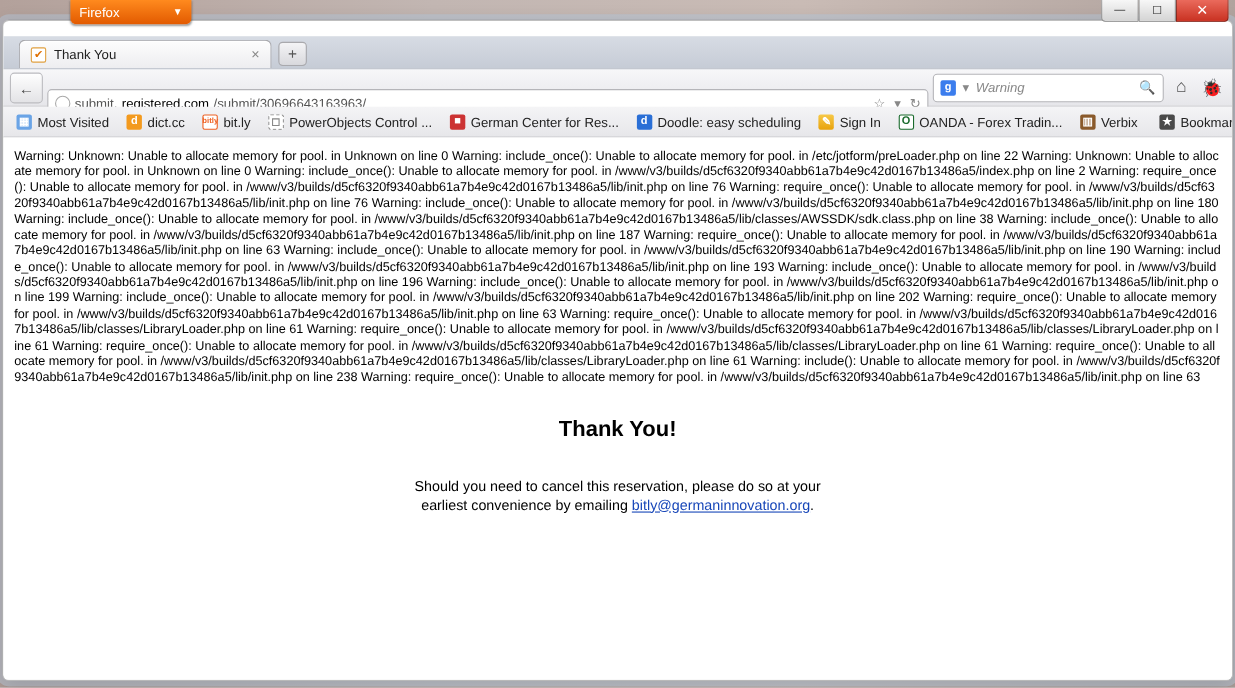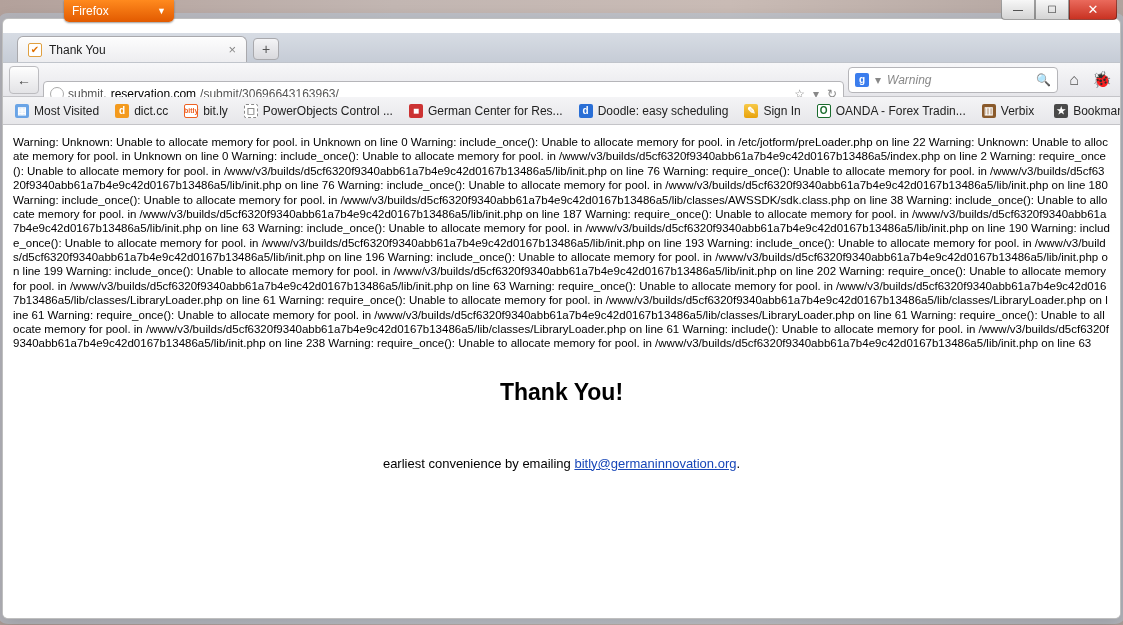--- a/index.html
+++ b/index.html
@@ -36,21 +36,21 @@
   .icon-btn{width:24px;height:24px;display:flex;align-items:center;justify-content:center;font-size:16px;color:#555;}
   
   .bmbar{height:28px;background:linear-gradient(#f4f4f6,#e7e7ea);border-bottom:1px solid #c4c4c8;display:flex;align-items:center;padding:0 6px;font-size:12px;color:#222;gap:4px;overflow:hidden;}
   .bm{display:flex;align-items:center;padding:3px 6px;gap:5px;border-radius:3px;white-space:nowrap;}
   .bm .ico{width:14px;height:14px;border-radius:2px;display:flex;align-items:center;justify-content:center;font-size:10px;font-weight:bold;color:#fff;}
   .bm-spacer{flex:1;}
   
   .content{flex:1;overflow:auto;background:#fff;padding:10px 10px 4px 10px;font-family:Verdana,Arial,sans-serif;}
   .warn{font-size:11.5px;line-height:1.25;color:#000;word-break:break-all;white-space:normal;}
   .thanks{text-align:center;margin-top:28px;}
-  .thanks h1{font-size:23px;font-weight:bold;font-family:Verdana,Arial,sans-serif;margin-bottom:14px;color:#000;}
+  .thanks h1{font-size:20px;font-weight:bold;font-family:Verdana,Arial,sans-serif;margin-bottom:14px;color:#000;}
   .thanks p{font-size:13px;line-height:1.35;color:#000;}
   .thanks a{color:#1746b8;text-decoration:underline;}
 </style>
 </head>
 <body>
 
 <div class="desktop">
 
   <div class="ff-btn">
     <span>Firefox</span>
@@ -85,21 +85,21 @@
         </div>
     </div>
 
     <div class="navbar">
       <div class="nav-btn">
           <span>←</span>
         </div>
       <div class="urlbar">
         <span class="globe"></span>
         <span>submit.</span>
-          <span class="host">reservation.com</span>
+          <span class="host">registered.com</span>
           <span>/submit/30696643163963/</span>
         <span class="right">
           <span>☆</span>
           <span>▾</span>
           <span>↻</span>
         </span>
       </div>
       <div class="searchbar">
         <span class="g-icon">g</span>
         <span>▾</span>
@@ -154,20 +154,20 @@
         </div>
     </div>
 
     <div class="content">
       <div class="warn">Warning: Unknown: Unable to allocate memory for pool. in Unknown on line 0 Warning: include_once(): Unable to allocate memory for pool. in /etc/jotform/preLoader.php on line 22 Warning: Unknown: Unable to allocate memory for pool. in Unknown on line 0 Warning: include_once(): Unable to allocate memory for pool. in /www/v3/builds/d5cf6320f9340abb61a7b4e9c42d0167b13486a5/index.php on line 2 Warning: require_once(): Unable to allocate memory for pool. in /www/v3/builds/d5cf6320f9340abb61a7b4e9c42d0167b13486a5/lib/init.php on line 76 Warning: require_once(): Unable to allocate memory for pool. in /www/v3/builds/d5cf6320f9340abb61a7b4e9c42d0167b13486a5/lib/init.php on line 76 Warning: include_once(): Unable to allocate memory for pool. in /www/v3/builds/d5cf6320f9340abb61a7b4e9c42d0167b13486a5/lib/init.php on line 180 Warning: include_once(): Unable to allocate memory for pool. in /www/v3/builds/d5cf6320f9340abb61a7b4e9c42d0167b13486a5/lib/classes/AWSSDK/sdk.class.php on line 38 Warning: include_once(): Unable to allocate memory for pool. in /www/v3/builds/d5cf6320f9340abb61a7b4e9c42d0167b13486a5/lib/init.php on line 187 Warning: require_once(): Unable to allocate memory for pool. in /www/v3/builds/d5cf6320f9340abb61a7b4e9c42d0167b13486a5/lib/init.php on line 63 Warning: include_once(): Unable to allocate memory for pool. in /www/v3/builds/d5cf6320f9340abb61a7b4e9c42d0167b13486a5/lib/init.php on line 190 Warning: include_once(): Unable to allocate memory for pool. in /www/v3/builds/d5cf6320f9340abb61a7b4e9c42d0167b13486a5/lib/init.php on line 193 Warning: include_once(): Unable to allocate memory for pool. in /www/v3/builds/d5cf6320f9340abb61a7b4e9c42d0167b13486a5/lib/init.php on line 196 Warning: include_once(): Unable to allocate memory for pool. in /www/v3/builds/d5cf6320f9340abb61a7b4e9c42d0167b13486a5/lib/init.php on line 199 Warning: include_once(): Unable to allocate memory for pool. in /www/v3/builds/d5cf6320f9340abb61a7b4e9c42d0167b13486a5/lib/init.php on line 202 Warning: require_once(): Unable to allocate memory for pool. in /www/v3/builds/d5cf6320f9340abb61a7b4e9c42d0167b13486a5/lib/init.php on line 63 Warning: require_once(): Unable to allocate memory for pool. in /www/v3/builds/d5cf6320f9340abb61a7b4e9c42d0167b13486a5/lib/classes/LibraryLoader.php on line 61 Warning: require_once(): Unable to allocate memory for pool. in /www/v3/builds/d5cf6320f9340abb61a7b4e9c42d0167b13486a5/lib/classes/LibraryLoader.php on line 61 Warning: require_once(): Unable to allocate memory for pool. in /www/v3/builds/d5cf6320f9340abb61a7b4e9c42d0167b13486a5/lib/classes/LibraryLoader.php on line 61 Warning: require_once(): Unable to allocate memory for pool. in /www/v3/builds/d5cf6320f9340abb61a7b4e9c42d0167b13486a5/lib/classes/LibraryLoader.php on line 61 Warning: include(): Unable to allocate memory for pool. in /www/v3/builds/d5cf6320f9340abb61a7b4e9c42d0167b13486a5/lib/init.php on line 238 Warning: require_once(): Unable to allocate memory for pool. in /www/v3/builds/d5cf6320f9340abb61a7b4e9c42d0167b13486a5/lib/init.php on line 63</div>
 
       <div class="thanks">
         <h1>Thank You!</h1>
         <p>
           <br>
-          <br>
+          <span>Should you need to cancel this reservation, please do so at your</span><br>
           <span>earliest convenience by emailing </span><a href="#">bitly@germaninnovation.org</a><span>.</span>
         </p>
       </div>
     </div>
 
   </div>
 </div>
 
 </body></html>

